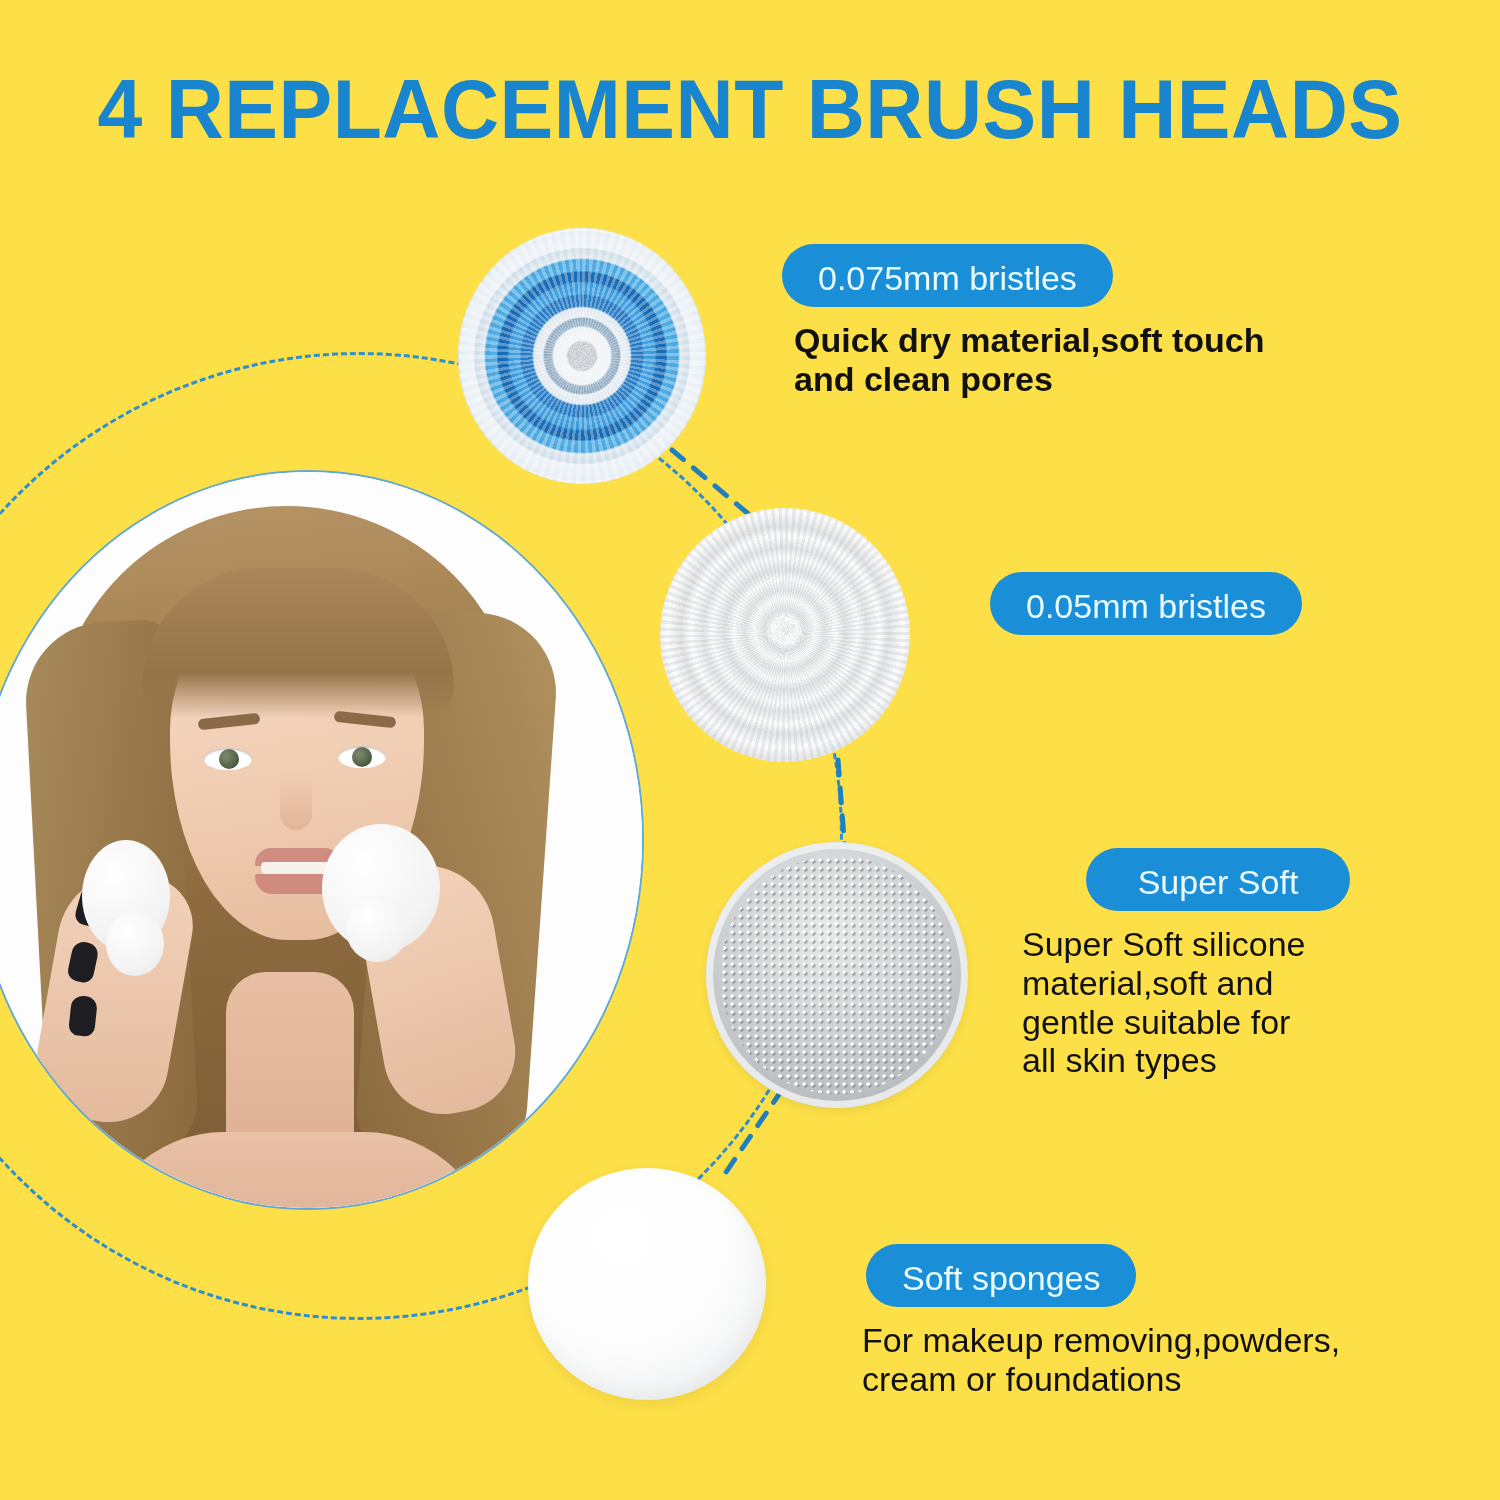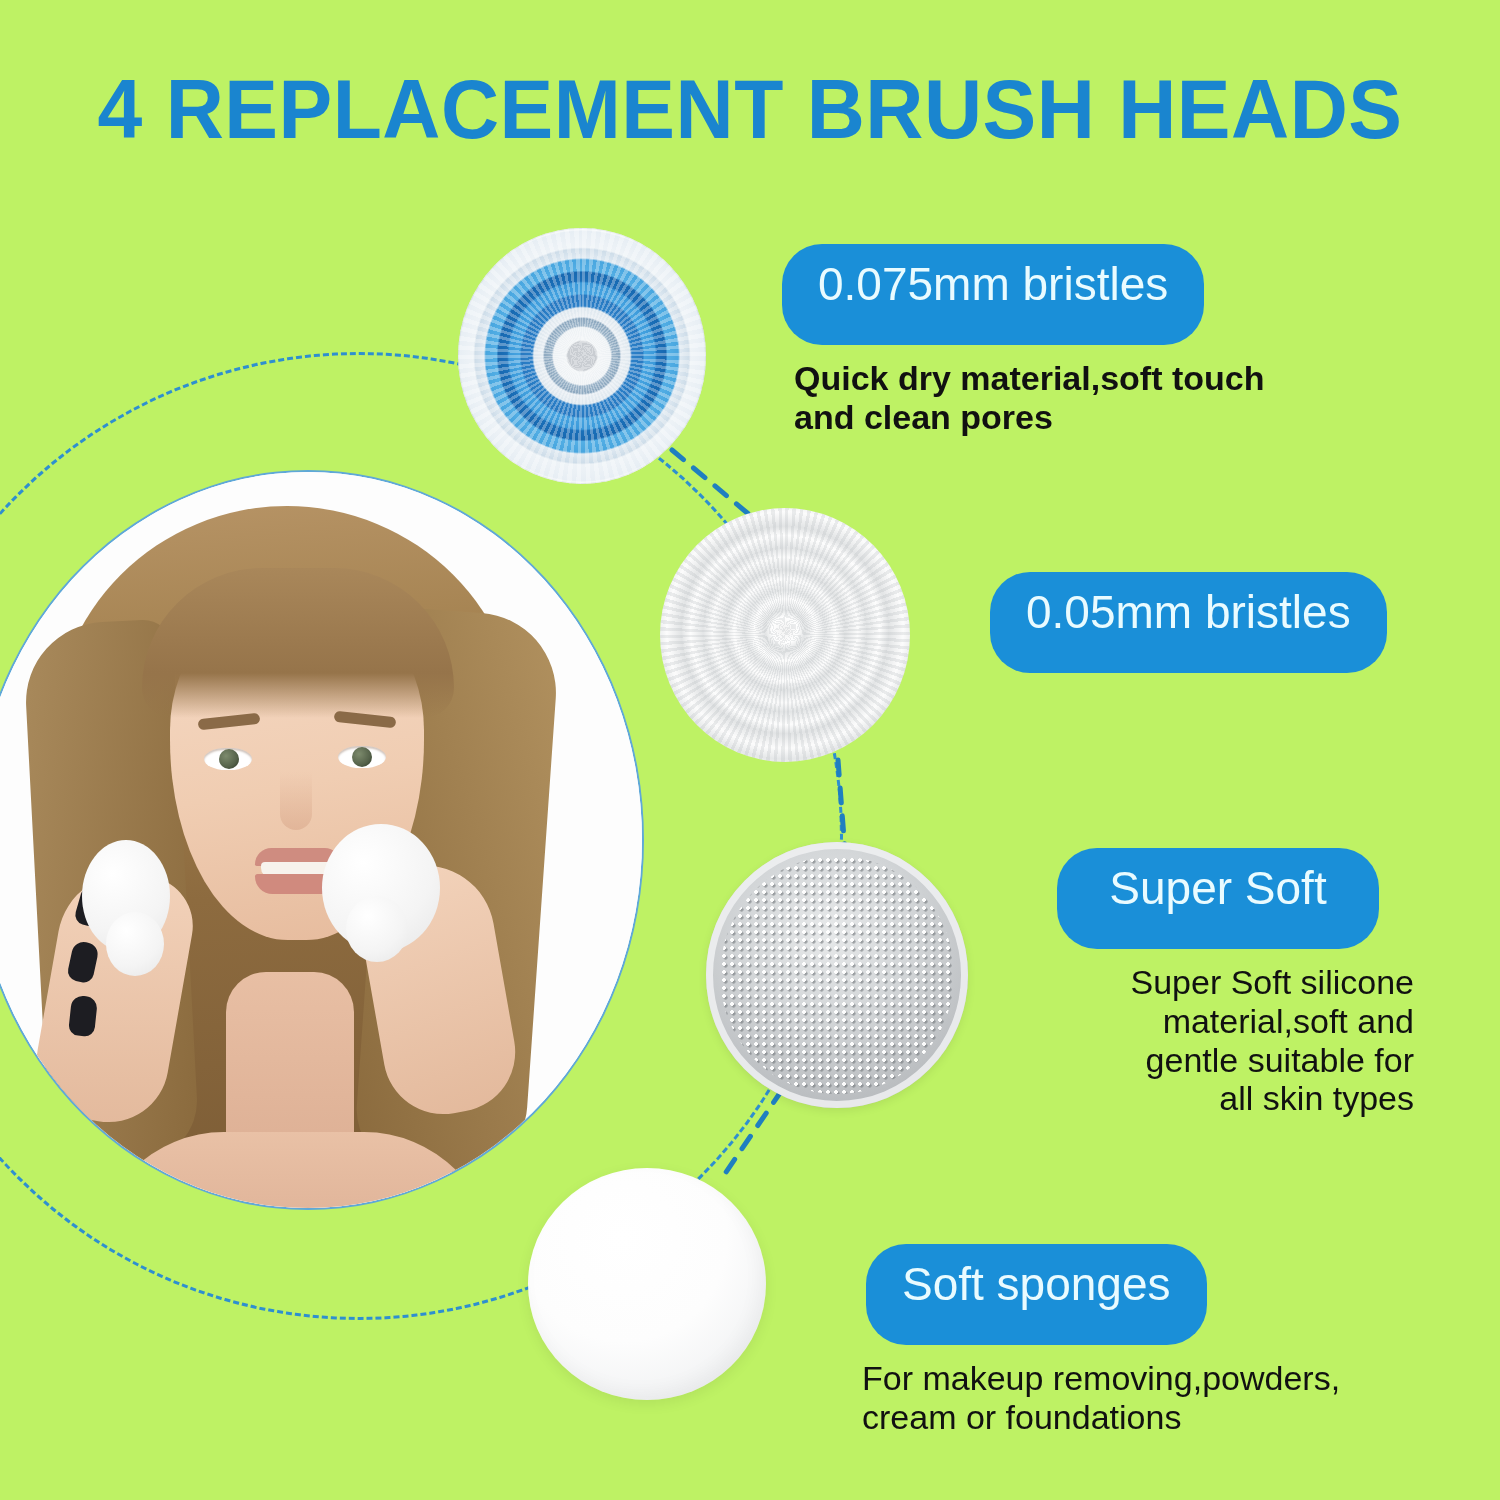--- a/index.html
+++ b/index.html
@@ -4,21 +4,21 @@
 <style>
   html, body {
     margin: 0;
     padding: 0;
     background: #ffffff;
   }
   #page {
     position: relative;
     width: 1500px;
     height: 1500px;
-    background: #bef264;
+    background: #fde047;
     overflow: hidden;
     font-family: "Liberation Sans", sans-serif;
   }
 
   
   .title {
     position: absolute;
     left: 0;
     top: 62px;
     width: 1500px;
@@ -212,44 +212,44 @@
   
   .connectors { position: absolute; inset: 0; pointer-events: none; }
 
   
   .callout { position: absolute; }
   .pill {
     display: inline-block;
     background: #1a8fd8;
     color: #e9fbff;
     border-radius: 40px;
-    font-size: 46px;
+    font-size: 34px;
     line-height: 1;
-    padding: 17px 36px 38px 36px;
+    padding: 17px 36px 12px 36px;
     white-space: nowrap;
     font-family: "Liberation Sans", sans-serif;
   }
   .desc {
     color: #111111;
     font-size: 34px;
     line-height: 1.14;
     margin-top: 14px;
     white-space: pre-line;
     font-family: "Liberation Sans", sans-serif;
   }
 
   .c1 { left: 782px;  top: 244px; }
   .c1 .desc { margin-left: 12px; font-weight: bold; }
 
   .c2 { left: 990px;  top: 572px; }
   .c2 .desc { margin-left: 30px; }
 
   .c3 { left: 1022px; top: 848px; text-align: center; width: 392px; }
   .c3 .pill { padding-left: 52px; padding-right: 52px; }
-  .c3 .desc { text-align: right; }
+  .c3 .desc { text-align: left; }
 
   .c4 { left: 846px;  top: 1244px; margin-left: 20px; }
   .c4 .desc { margin-left: -4px; }
 </style>
 </head>
 <body>
 
 <div id="page">
 
   <div class="title">4 REPLACEMENT BRUSH HEADS</div>

